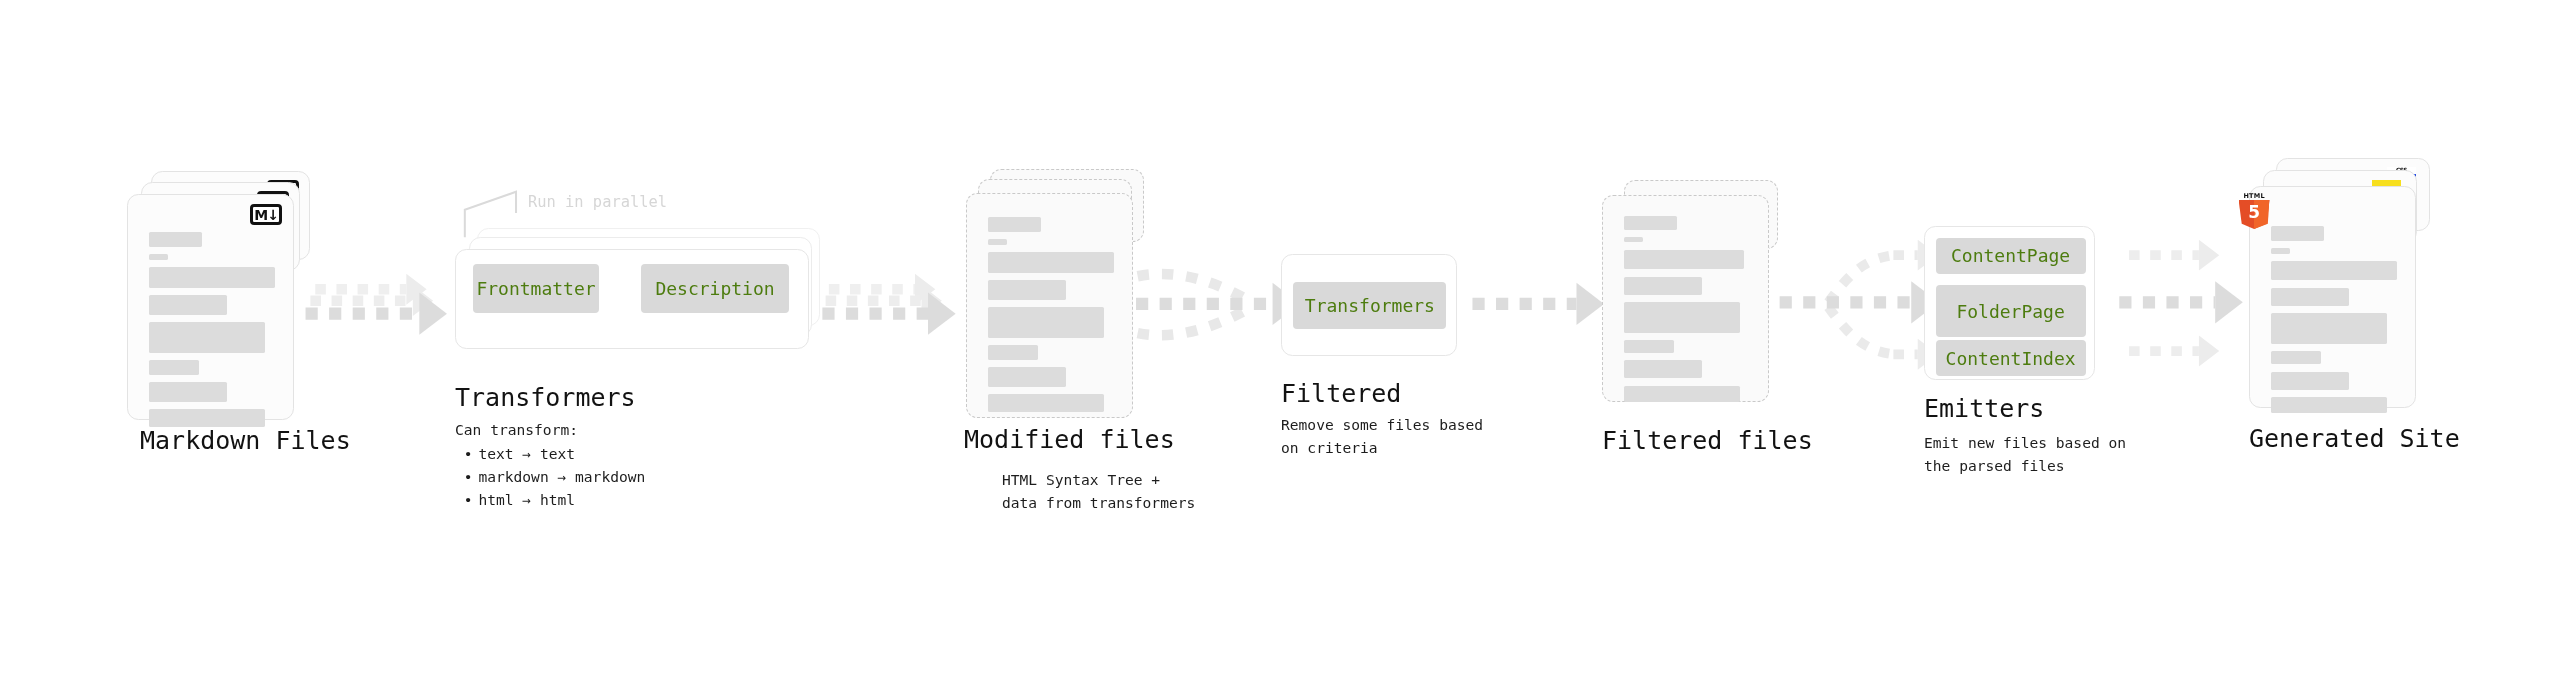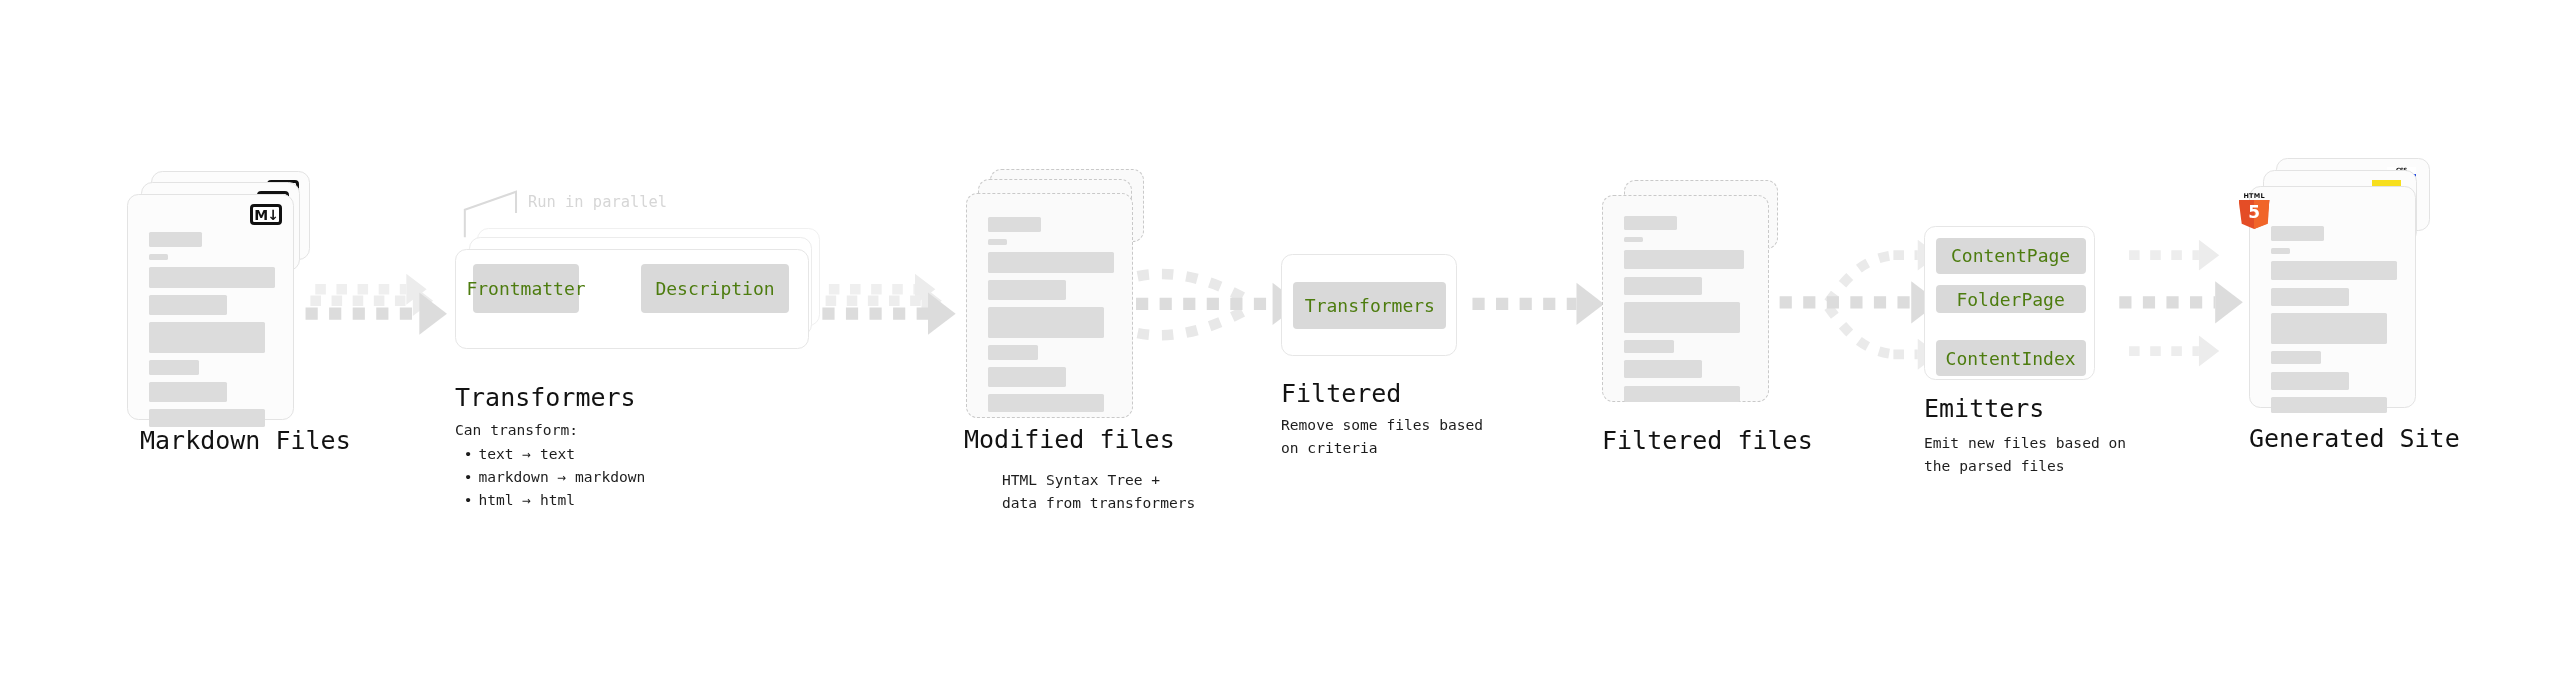--- a/index.html
+++ b/index.html
@@ -262,21 +262,21 @@
     <div class="chip ghost1" style="left:23px; top:14.6px; width:122px; height:46px;"></div>
     <div class="chip ghost1" style="left:193px; top:14.6px; width:127px; height:46px;"></div>
   </div>
 
   <div class="group-box" style="left:469px; top:237px; width:343px; height:99px; border-color:#ececec;">
     <div class="chip ghost2" style="left:19.5px; top:14.6px; width:122px; height:47px;"></div>
     <div class="chip ghost2" style="left:190px; top:14.6px; width:127px; height:47px;"></div>
   </div>
 
   <div class="group-box" style="left:455px; top:249px; width:354px; height:100px;">
-    <div class="chip" style="left:17px; top:14px; width:106px; height:49px;">
+    <div class="chip" style="left:17px; top:14px; width:126px; height:49px;">
       <span>Frontmatter</span>
     </div>
     <div class="chip" style="left:185px; top:14px; width:148px; height:49px;">
       <span>Description</span>
     </div>
   </div>
 
   <div class="title" style="left:455px; top:383px;">Transformers</div>
   <div class="subtitle" style="left:455px; top:419px;">Can transform:</div>
   <div class="bullets" style="left:455px; top:442px;">
@@ -331,21 +331,21 @@
         <div class="bar" style="width:116px;height:16.3px;"></div>
       </div>
     </div>
   </div>
   <div class="title" style="left:1602px; top:426px;">Filtered files</div>
 
   <div class="group-box" style="left:1924px; top:226px; width:171px; height:154px;">
     <div class="chip" style="left:10.6px; top:10.6px; width:150px; height:36px;">
       <span>ContentPage</span>
     </div>
-    <div class="chip" style="left:10.6px; top:58px; width:150px; height:28px;">
+    <div class="chip" style="left:10.6px; top:58px; width:150px; height:52px;">
       <span>FolderPage</span>
     </div>
     <div class="chip" style="left:10.6px; top:105px; width:150px; height:36px;margin-top:8px;">
       <span>ContentIndex</span>
     </div>
   </div>
   <div class="title" style="left:1924px; top:394px;">Emitters</div>
   <div class="subtitle" style="left:1924px; top:432px;">Emit new files based on
 the parsed files</div>
 

